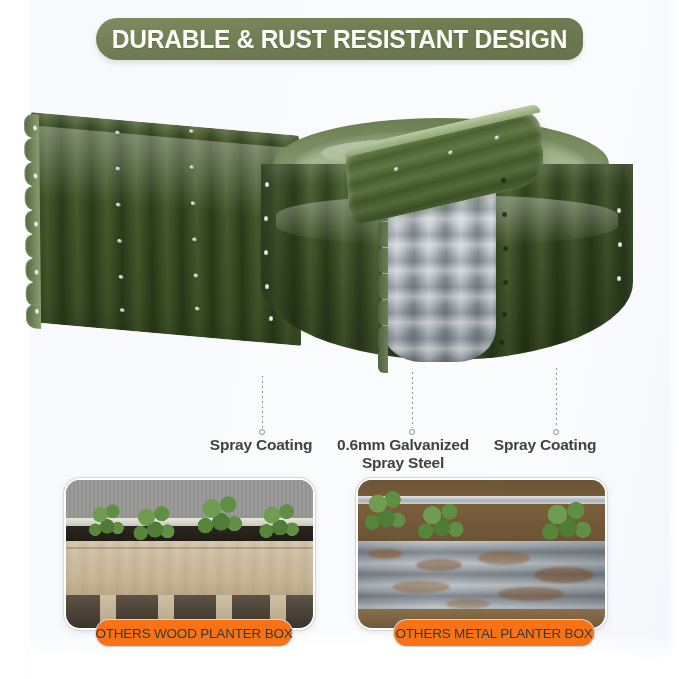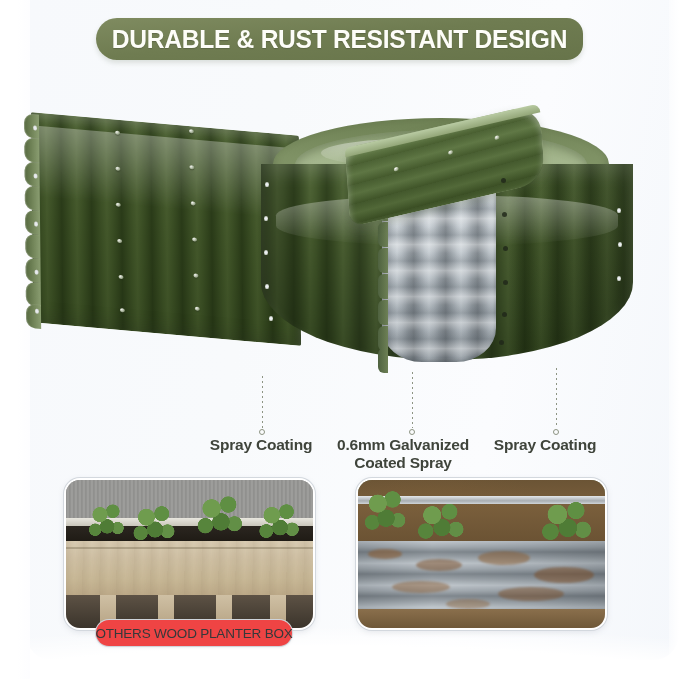--- a/index.html
+++ b/index.html
@@ -262,21 +262,21 @@
     background:
       repeating-linear-gradient(180deg,
         #e7eaed 0px,#c3c8cc 6px,#9aa0a5 11px,#b9bec2 16px,#e3e7ea 22px),
       linear-gradient(90deg,#b8bdc1,#d6dadd 30%,#c2c7cb 70%,#aeb3b7);
     background-blend-mode:multiply,normal;}
   .rust{position:absolute;border-radius:50%;filter:blur(1px);}
   .mtl-ground{position:absolute;left:0;top:87%;width:100%;height:13%;
     background:linear-gradient(180deg,#8a6f4c,#6f5838);}
 
   .cap{
-    position:absolute;height:26px;border-radius:13px;background:#ef4444;
+    position:absolute;height:26px;border-radius:13px;background:#f97316;
     box-shadow:0 0 0 1px #cfd4da, 0 1px 3px rgba(120,130,145,.22);
     display:flex;align-items:center;justify-content:center;
     color:#35393a;font-size:13.5px;letter-spacing:-0.2px;white-space:nowrap;
   }
   .cap-l{left:96px;top:620px;width:196px;}
   .cap-r{left:394px;top:620px;width:200px;}
 </style>
 </head>
 <body>
 
@@ -395,21 +395,21 @@
     <div class="lead" style="left:538px;top:264px;height:60px">
       <div class="dots"></div>
         <div class="knob"></div>
     </div>
   </div>
 
   <div class="clabel" style="left:186px;top:436px;width:150px">Spray Coating</div>
 
   <div class="clabel" style="left:328px;top:436px;width:150px">
     <div>0.6mm Galvanized</div>
-    <div>Coated Spray</div>
+    <div>Spray Steel</div>
   </div>
 
   <div class="clabel" style="left:470px;top:436px;width:150px">Spray Coating</div>
 
   <div class="photo ph-l">
     <div class="wood-wall"></div>
     <div class="wood-ledge"></div>
     <div class="wood-soil"></div>
     <div class="bush" style="left:22px;top:22px;width:40px;height:42px"></div>
     <div class="bush" style="left:66px;top:24px;width:48px;height:44px"></div>
@@ -437,14 +437,15 @@
       <div class="rust" style="left:120px;top:10px;width:52px;height:14px;background:#8b5c2f;opacity:.5"></div>
       <div class="rust" style="left:176px;top:26px;width:60px;height:16px;background:#7a4c26;opacity:.52"></div>
       <div class="rust" style="left:34px;top:40px;width:58px;height:12px;background:#8a5a2e;opacity:.45"></div>
       <div class="rust" style="left:140px;top:46px;width:66px;height:14px;background:#7d4f28;opacity:.48"></div>
       <div class="rust" style="left:88px;top:58px;width:44px;height:10px;background:#8b5c2f;opacity:.4"></div>
     </div>
     <div class="mtl-ground"></div>
   </div>
 
   <div class="cap cap-l">OTHERS WOOD PLANTER BOX</div>
+  <div class="cap cap-r">OTHERS METAL PLANTER BOX</div>
 
 </div>
 
 </body></html>

